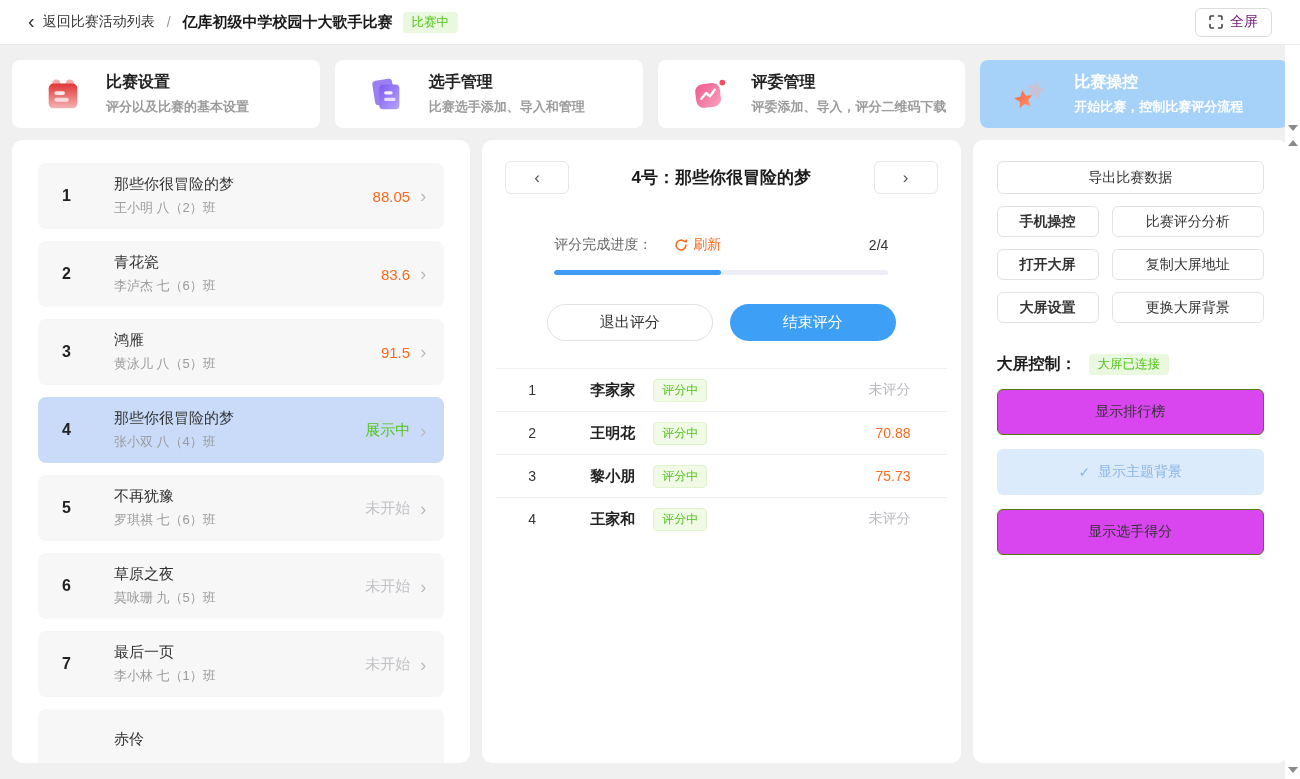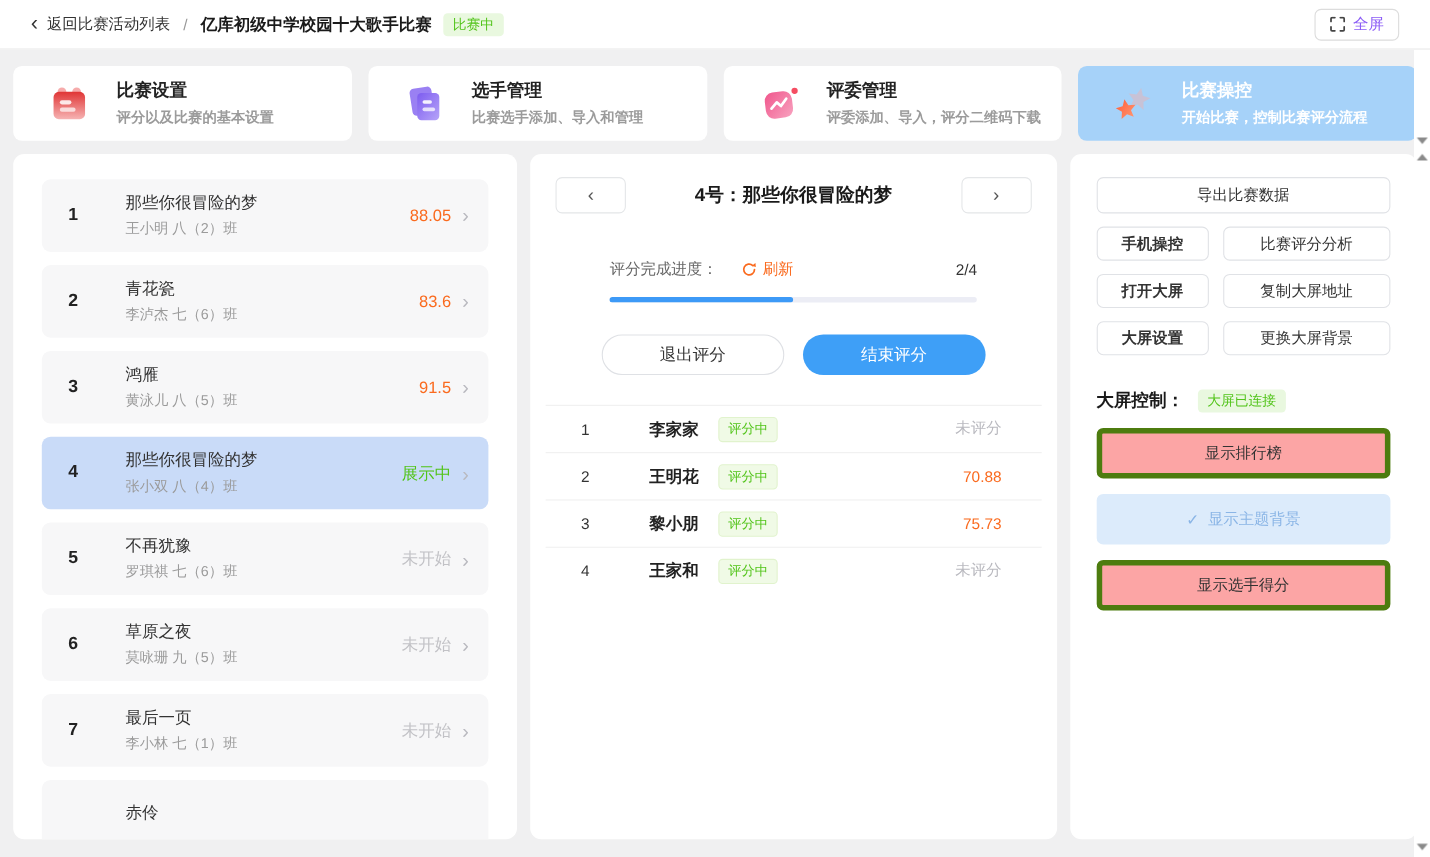--- a/index.html
+++ b/index.html
@@ -19,21 +19,21 @@
   .chev-glyph { font-size:20px; line-height:1; color:#333; font-weight:400; transform:translateY(-1px); }
   .crumb-sep { color:#999; font-size:14px; padding:0 2px; }
   .comp-title { font-weight:bold; font-size:15px; color:#1a1a1a; }
   .badge-green {
     background:#e9f8df; color:#52c41a; font-size:12.5px;
     border-radius:4px; padding:3px 9px; line-height:1.2; white-space:nowrap;
   }
   .btn-fullscreen {
     display:flex; align-items:center; gap:7px;
     border:1px solid #dcdcdc; background:#fff; border-radius:6px;
-    height:29px; padding:0 13px; font-size:14px; color:#8b5cf6; cursor:pointer;
+    height:29px; padding:0 13px; font-size:14px; color:#701a75; cursor:pointer;
   }
   
   .cards-row { display:flex; gap:15px; margin:15px 12px 0; }
   .nav-card {
     flex:1; height:68px; background:#fff; border-radius:8px;
     display:flex; align-items:center; padding-left:30px; gap:22px; cursor:pointer;
   }
   .nav-card .card-title { font-size:16px; font-weight:bold; color:#222; margin-bottom:5px; }
   .nav-card .card-sub { font-size:13px; color:#9b9b9b;font-weight:bold; }
   .nav-card.active { background:#a6d2f9; }
@@ -102,21 +102,21 @@
   .ctl-grid { display:flex; gap:13px; margin-top:12px; }
   .ctl-grid .ctl-btn { height:31px; }
   .ctl-grid .ctl-btn.g-left { width:102px; flex:none;font-weight:bold; }
   .ctl-grid .ctl-btn.g-right { flex:1; }
   .screen-head { display:flex; align-items:center; gap:12px; margin-top:31px; }
   .screen-label { font-size:16px; font-weight:bold; color:#1a1a1a; }
   .big-btn {
     width:100%; height:46px; border-radius:6px; margin-top:14px; font-size:14px; cursor:pointer;
     display:flex; align-items:center; justify-content:center; gap:8px;
   }
-  .big-outline { background:#fca5a5; border:5px solid #4d7c0f; color:#333;align-items:center; }
+  .big-outline { background:#d946ef; border:1px solid #4d7c0f; color:#333;align-items:center; }
   .big-theme { background:#dcebfb; border:none; color:#8ab5e6; }
   
   .scroll-strip {
     position:fixed; top:45px; right:0; width:15px; height:734px; background:#fff;
   }
   .tri { position:absolute; left:3px; width:0; height:0; border-left:5px solid transparent; border-right:5px solid transparent; }
   .tri-down { border-top:6px solid #8a8a8a; }
   .tri-up { border-bottom:6px solid #8a8a8a; }
   .icon-inline { display:inline-flex; }
 </style>

